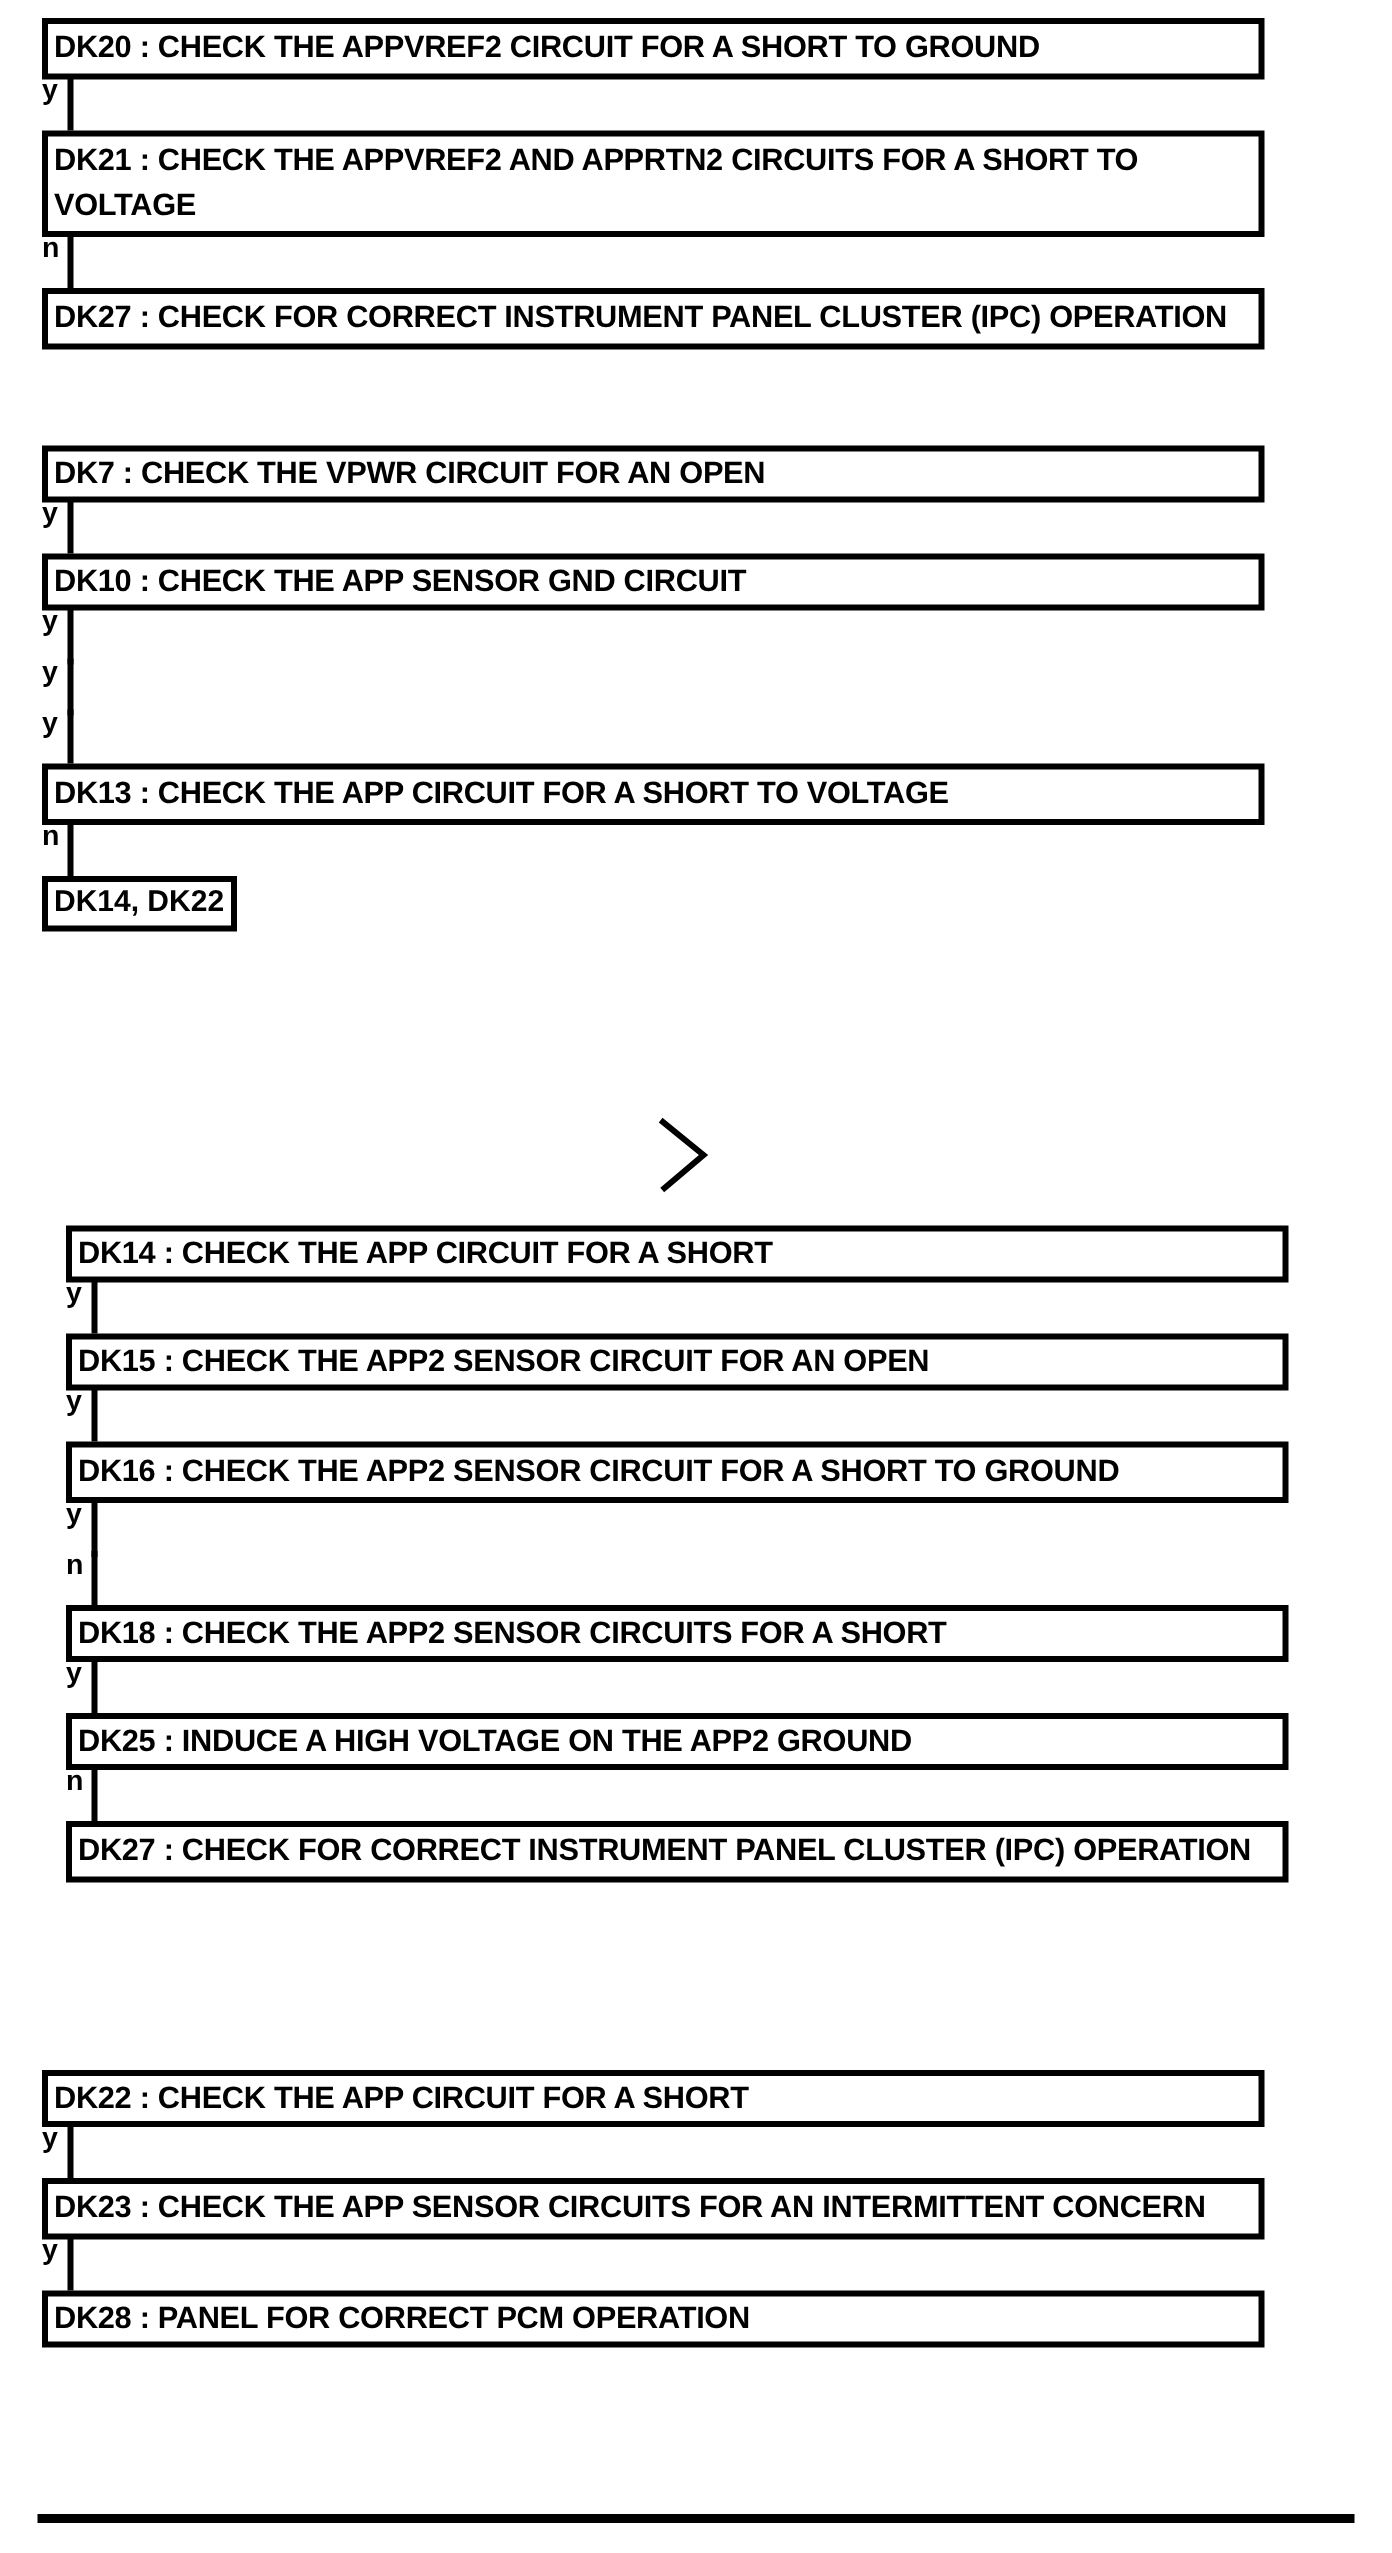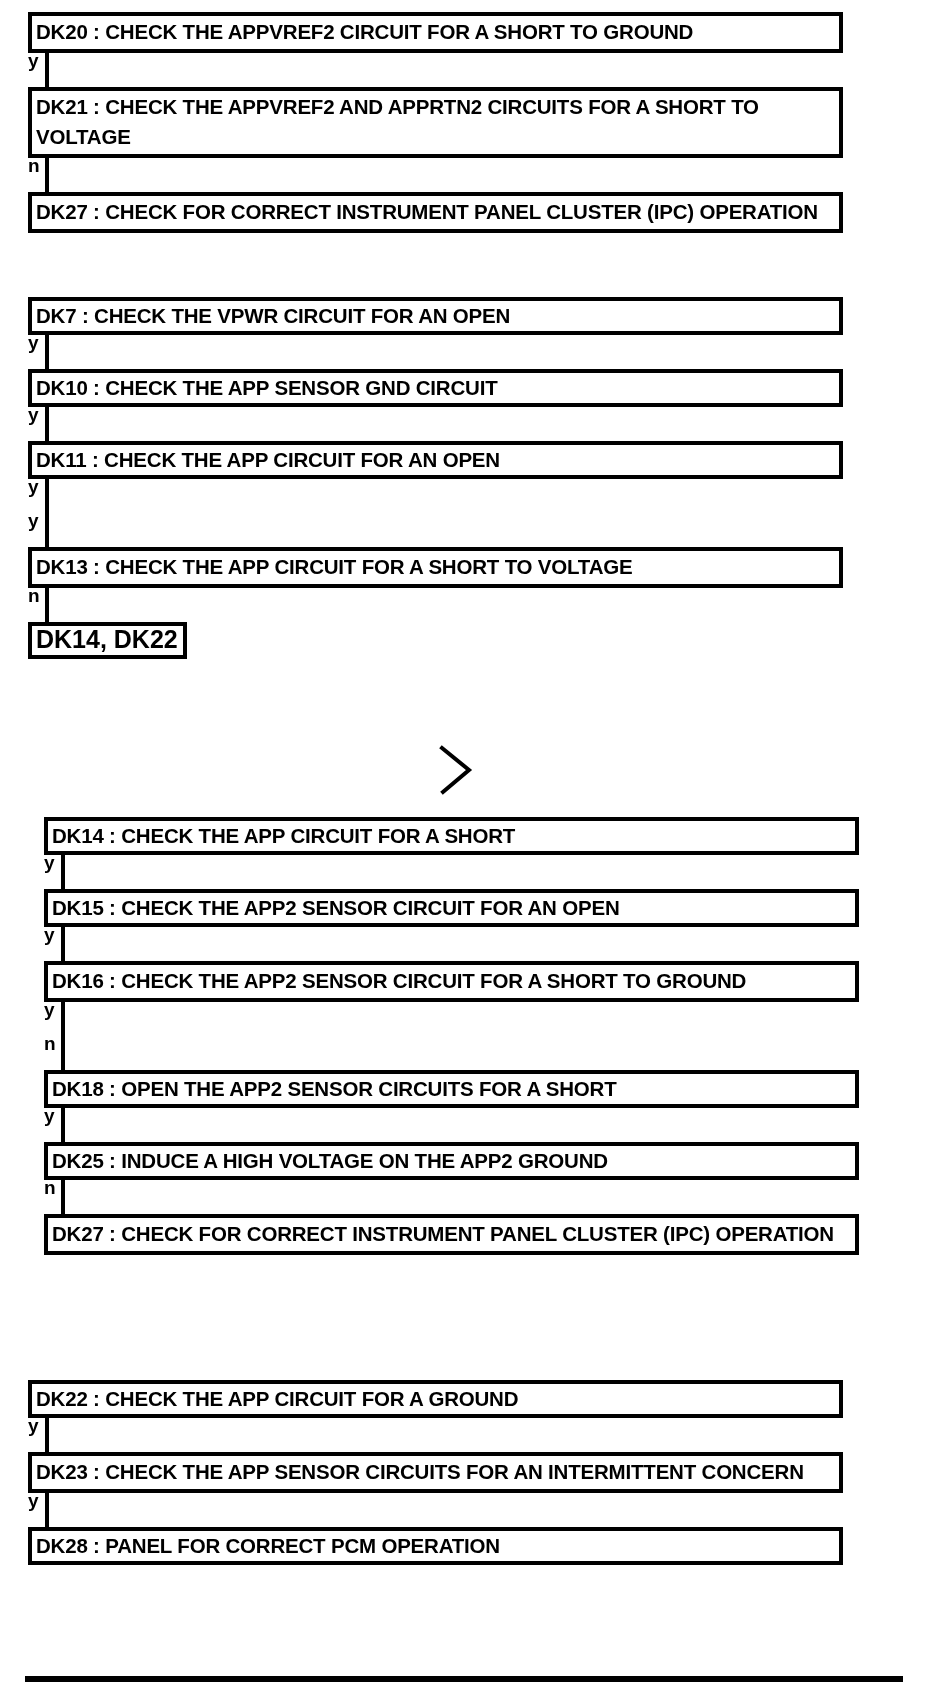--- a/index.html
+++ b/index.html
@@ -77,21 +77,21 @@
   
   .chip {
     position: relative;
     margin-left: 28px;
     display: inline-block;
     border: 4px solid #000000;
     background: #ffffff;
     padding: 0px 5px 2px 4px;
   }
   .chip .txt {
-    font-size: 25px;
+    font-size: 20px;
     font-weight: bold;
     line-height: 27px;
     color: #000000;
   }
 
   
   .chevron {
     position: absolute;
     left: 437px;
     top: 744px;
@@ -138,23 +138,20 @@
       <span class="rail"></span>
       <span class="lbl">y</span>
     </div>
     <div class="step one-line">
       <span class="txt">DK10 : CHECK THE APP SENSOR GND CIRCUIT</span>
     </div>
     <div class="link">
       <span class="rail"></span>
       <span class="lbl">y</span>
     </div>
-    <div class="step one-line">
-      <span class="txt">DK11 : CHECK THE APP CIRCUIT FOR AN OPEN</span>
-    </div>
     <div class="link">
       <span class="rail"></span>
       <span class="lbl">y</span>
     </div>
     <div class="link">
       <span class="rail"></span>
       <span class="lbl">y</span>
     </div>
     <div class="step">
       <span class="txt">DK13 : CHECK THE APP CIRCUIT FOR A SHORT TO VOLTAGE</span>
@@ -194,41 +191,41 @@
     </div>
     <div class="link">
       <span class="rail"></span>
       <span class="lbl">y</span>
     </div>
     <div class="link">
       <span class="rail"></span>
       <span class="lbl">n</span>
     </div>
     <div class="step one-line">
-      <span class="txt">DK18 : OPEN THE APP2 SENSOR CIRCUITS FOR A SHORT</span>
+      <span class="txt">DK18 : CHECK THE APP2 SENSOR CIRCUITS FOR A SHORT</span>
     </div>
     <div class="link">
       <span class="rail"></span>
       <span class="lbl">y</span>
     </div>
     <div class="step one-line">
       <span class="txt">DK25 : INDUCE A HIGH VOLTAGE ON THE APP2 GROUND</span>
     </div>
     <div class="link">
       <span class="rail"></span>
       <span class="lbl">n</span>
     </div>
     <div class="step">
       <span class="txt">DK27 : CHECK FOR CORRECT INSTRUMENT PANEL CLUSTER (IPC) OPERATION</span>
     </div>
   </div>
 
   <div class="group" style="top:1380px;">
     <div class="step one-line">
-      <span class="txt">DK22 : CHECK THE APP CIRCUIT FOR A GROUND</span>
+      <span class="txt">DK22 : CHECK THE APP CIRCUIT FOR A SHORT</span>
     </div>
     <div class="link">
       <span class="rail"></span>
       <span class="lbl">y</span>
     </div>
     <div class="step">
       <span class="txt">DK23 : CHECK THE APP SENSOR CIRCUITS FOR AN INTERMITTENT CONCERN</span>
     </div>
     <div class="link">
       <span class="rail"></span>

